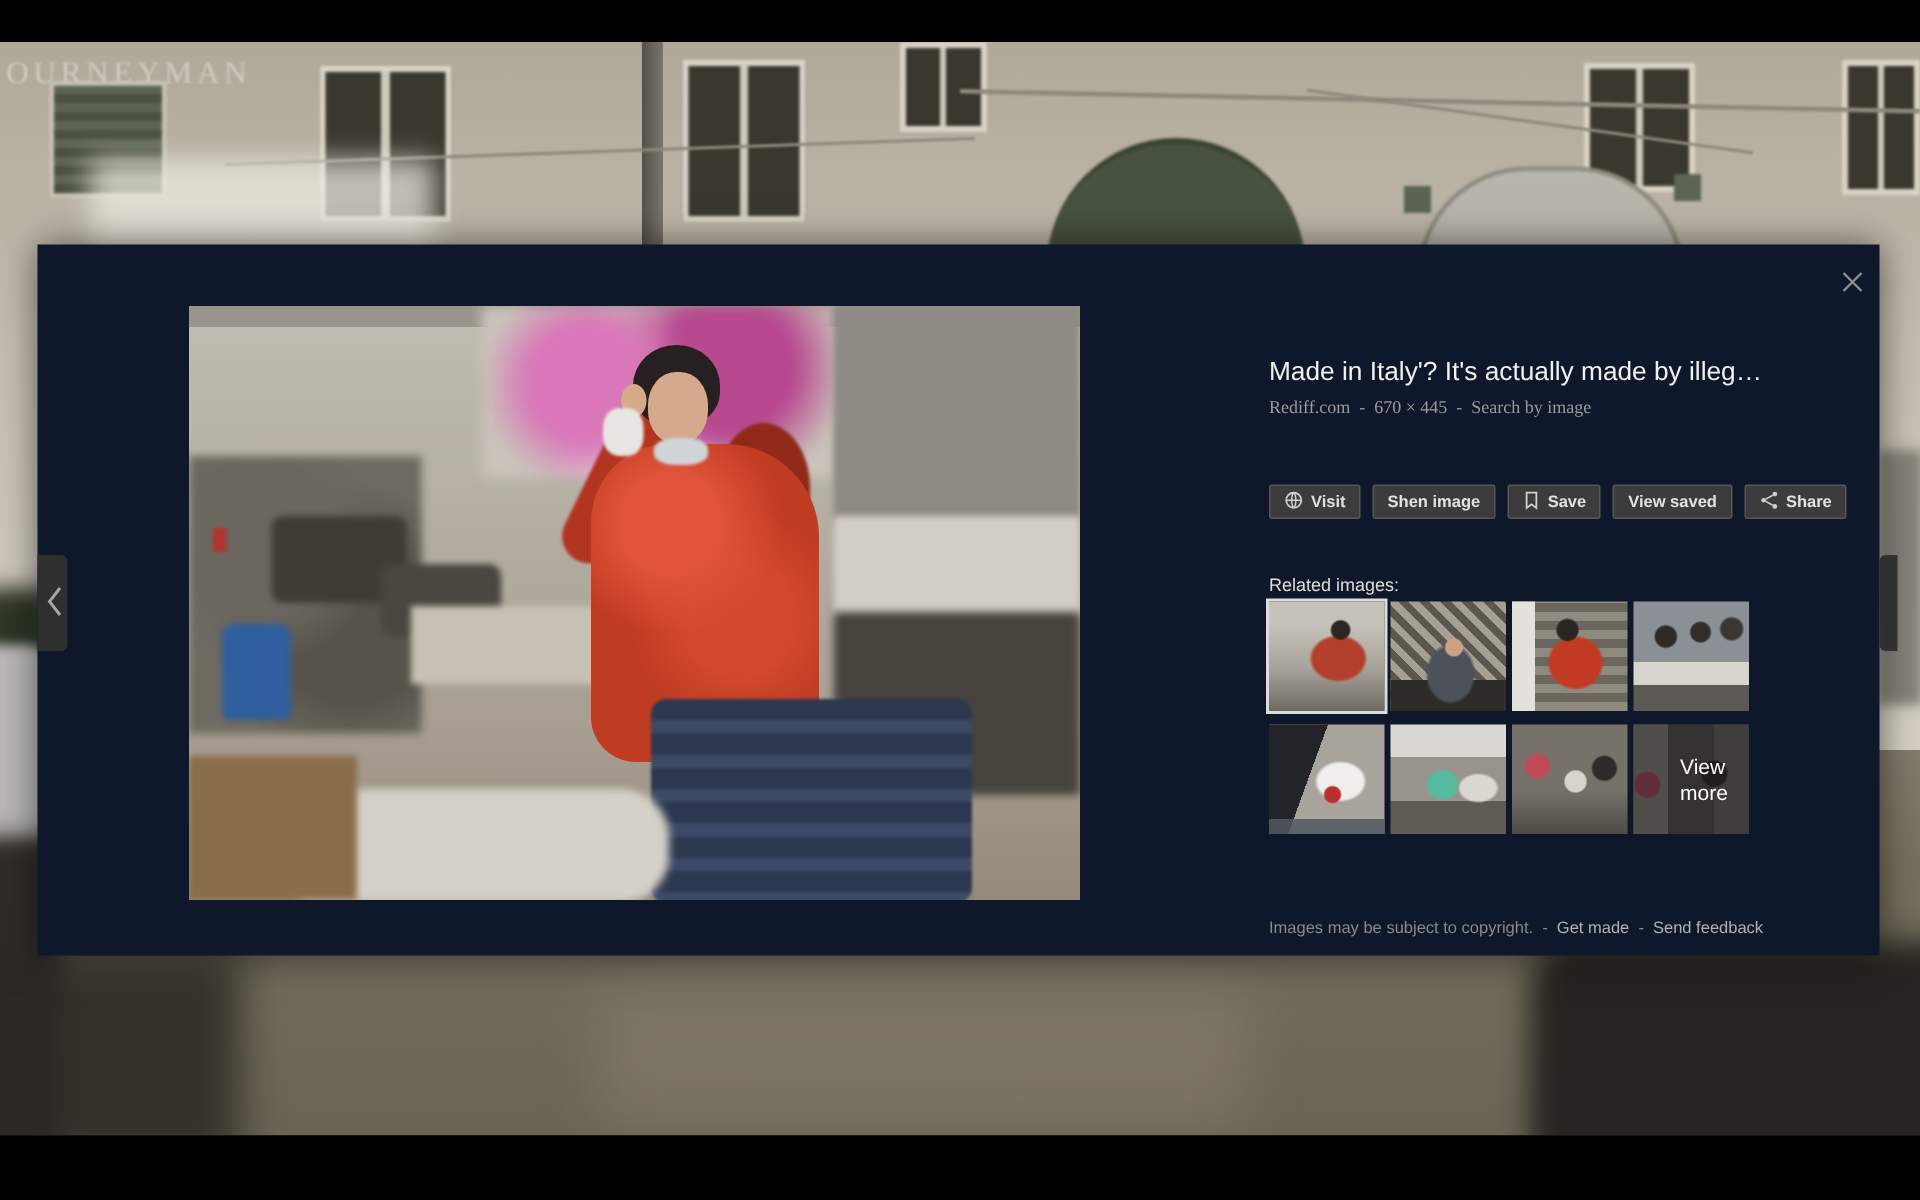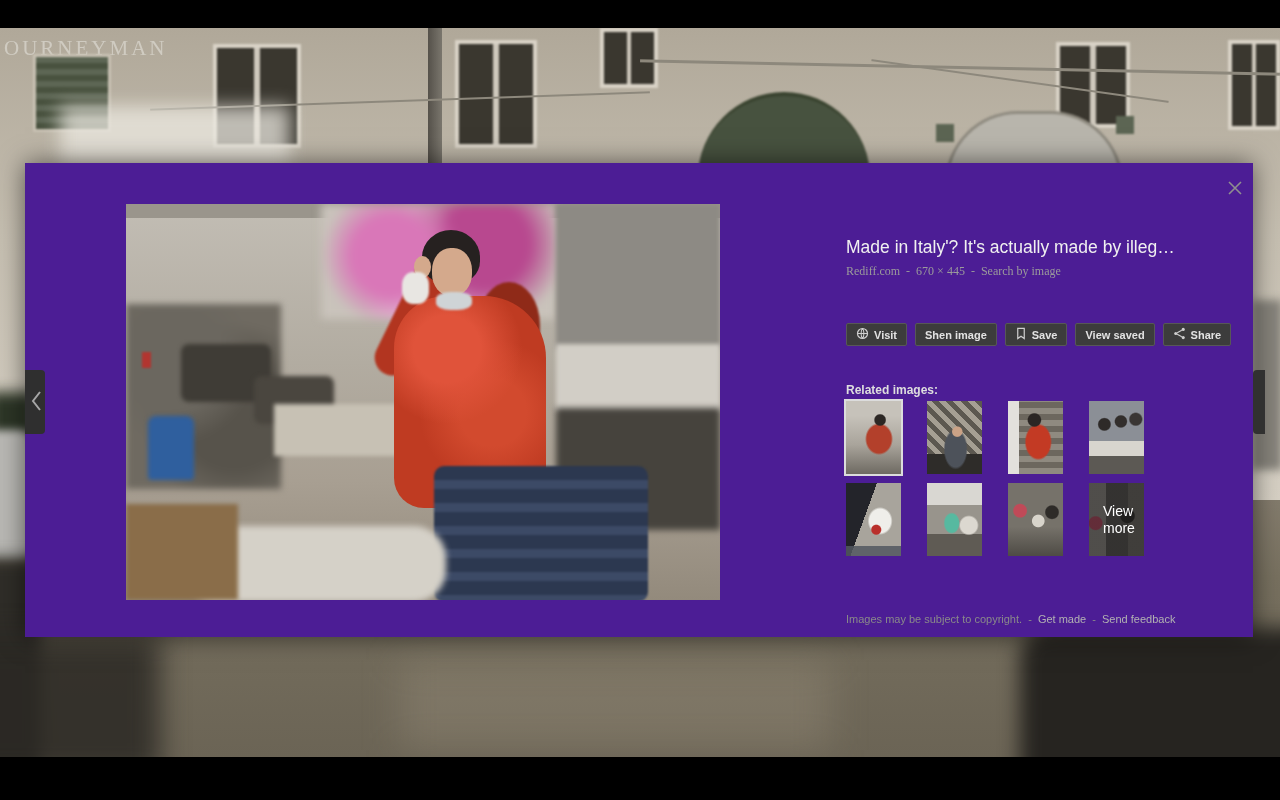--- a/index.html
+++ b/index.html
@@ -34,21 +34,21 @@
   .left-dark-low{left:-22px;top:558px;width:62px;height:214px;background:#2f2d28;filter:blur(8px);}
   .bl-dark{left:-50px;top:636px;width:210px;height:140px;background:rgba(42,40,35,.85);filter:blur(14px);}
   .br-car{left:1020px;top:628px;width:320px;height:180px;background:#262420;border-radius:30px;filter:blur(10px);}
   .mid-light{left:400px;top:660px;width:430px;height:90px;background:rgba(170,160,138,.25);filter:blur(18px);}
   .right-gray{left:1252px;top:300px;width:30px;height:170px;background:#85827a;filter:blur(4px);}
   .letterbox{position:absolute;left:0;width:1280px;background:#000;z-index:20;}
   .lb-top{top:0;height:28px;}
   .lb-bottom{top:757px;height:43px;}
 
   
-  .lightbox{position:absolute;left:25px;top:163px;width:1228px;height:474px;background:#4c1d95;
+  .lightbox{position:absolute;left:25px;top:163px;width:1228px;height:474px;background:#0f172a;
             z-index:10;box-shadow:0 0 24px rgba(0,0,0,.55);}
   .close-btn{position:absolute;right:4px;top:12px;width:28px;height:28px;background:transparent;
              border:none;cursor:pointer;padding:0;}
   .nav-prev{position:absolute;left:0;top:207px;width:20px;height:64px;background:#2f2f2f;
             border:none;border-radius:0 4px 4px 0;cursor:pointer;padding:0;overflow:hidden;}
   .nav-next{position:absolute;left:1253px;top:370px;width:12px;height:64px;background:rgba(42,42,42,.9);
             border:none;border-radius:4px 0 0 4px;cursor:pointer;z-index:11;padding:0;overflow:hidden;}
 
   
   .main-photo{position:absolute;left:101px;top:41px;width:594px;height:396px;overflow:hidden;cursor:pointer;
@@ -93,24 +93,24 @@
   .title{position:absolute;top:72px;left:0;width:360px;margin:0;font-size:17.5px;font-weight:400;
          line-height:24px;color:#f0f0f0;white-space:nowrap;overflow:hidden;}
   .meta{position:absolute;top:101px;left:0;font-size:12px;color:#9b9b9b;font-family:Liberation Serif, serif;}
   .meta .lnk{cursor:pointer;}
   .sep{margin:0 3px;}
   .desc{position:absolute;top:120px;left:0;width:356px;margin:0;font-size:12px;line-height:15px;color:#c6c6c6;}
   .actions{position:absolute;top:160px;left:0;display:flex;gap:8px;}
   .gbtn{display:inline-flex;align-items:center;gap:5px;height:23px;padding:0 9px;background:#3c3c3c;
         border:1px solid #575757;border-radius:2px;color:#e2e2e2;font-size:11px;font-weight:700;
         font-family:inherit;cursor:pointer;white-space:nowrap;}
-  .related-label{position:absolute;top:220px;left:0;font-size:12px;font-weight:700;color:#dedede;}
+  .related-label{position:absolute;top:220px;left:0;font-size:12px;font-weight:400;color:#dedede;}
   .thumb-grid{position:absolute;top:238px;left:0;width:320px;display:grid;
               grid-template-columns:repeat(4,73px);gap:9px 8px;}
-  .thumb{position:relative;width:55px;height:73px;cursor:pointer;overflow:hidden;}
+  .thumb{position:relative;width:77px;height:73px;cursor:pointer;overflow:hidden;justify-content:flex-end;}
   .thumb.selected{outline:2px solid #dcdcdc;outline-offset:0;}
   .t1{background:radial-gradient(circle at 62% 26%,#2c2724 0 8%,transparent 10%),
                radial-gradient(ellipse at 60% 52%,#b3402b 0 26%,transparent 30%),
                linear-gradient(180deg,#c6c2ba 0 20%,#a9a49b 60%,#6e6a62 100%);}
   .t2{background:radial-gradient(circle at 55% 42%,#caa286 0 9%,transparent 11%),
                radial-gradient(ellipse at 52% 66%,#4d525a 0 26%,transparent 30%),
                linear-gradient(180deg,transparent 0 72%,#2e2c29 72% 100%),
                repeating-linear-gradient(45deg,#a59f93 0 5px,#5c5850 5px 10px);}
   .t3{background:radial-gradient(circle at 48% 26%,#2b2624 0 10%,transparent 12%),
                radial-gradient(ellipse at 55% 56%,#c33a24 0 28%,transparent 32%),

